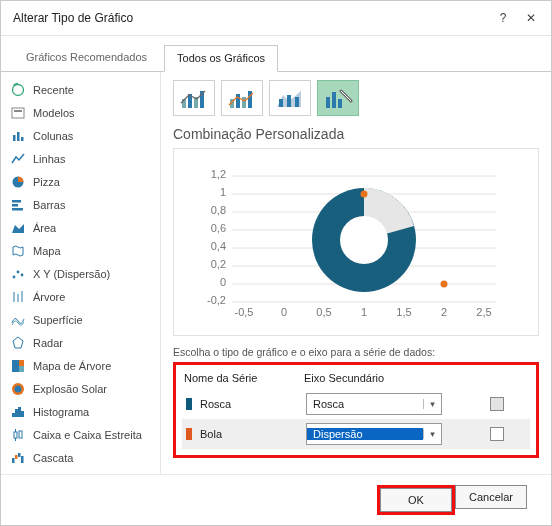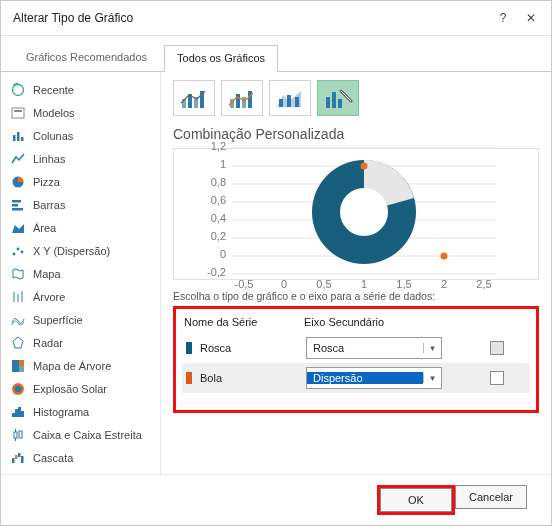--- a/index.html
+++ b/index.html
@@ -13,24 +13,24 @@
   .mainrow{display:flex;height:403px;border-top:1px solid #c9c9c9;background:#fff}
   .side{width:160px;border-right:1px solid #e6e6e6;overflow-y:auto;padding:6px 4px}
   .li{display:flex;align-items:center;gap:8px;padding:4px 6px;border-radius:0;margin:1px 0}
   .li svg{flex:none}
   .li span{font-size:11px;color:#444}
   .content{flex:1;padding:8px 12px 4px 12px;overflow:hidden;display:flex;flex-direction:column}
   .subtabs{display:flex;gap:6px;margin-bottom:10px}
   .st{width:42px;height:36px;border:1px solid #d0d0d0;display:flex;align-items:center;justify-content:center;background:#fff}
   .st.sel{background:#a8d8bb;border-color:#7fc49b}
   .sect-title{font-size:14px;color:#555;margin-bottom:6px}
-  .preview{border:1px solid #e1e1e1;height:132px;display:flex;align-items:center;justify-content:center;position:relative;background:#fff}
+  .preview{border:1px solid #e1e1e1;height:188px;display:flex;align-items:center;justify-content:center;position:relative;background:#fff}
   .preview svg{display:block}
   .caption{font-size:10.5px;color:#555;margin:10px 0 4px 0}
-  .series-frame{border:3px solid #e11;padding:4px 6px 17px 6px}
+  .series-frame{border:3px solid #e11;padding:4px 6px 6px 6px}
   .series-head{display:flex;align-items:center;padding:3px 2px 5px 2px;font-size:10.5px;color:#444}
   .series-head .c1{width:120px}
   .series-head .c2{width:140px}
   .series-head .c3{flex:1;text-align:left;padding-right:2px}
   .srow{display:flex;align-items:center;padding:4px 4px;gap:0}
   .srow.alt{background:#efefef}
   .chip{width:6px;height:12px;margin-right:8px}
   .srow .name{width:106px;font-size:11px}
   .combo{width:136px;height:22px;border:1px solid #999;display:flex;align-items:center;position:relative;background:#fff}
   .combo .val{flex:1;padding:0 6px;font-size:11px}
@@ -103,31 +103,31 @@
         <span>Barras</span>
       </div>
     <div class="li">
         <svg width="14" height="14">
           <polygon points="1,12 4,4 8,8 13,3 13,12" fill="#2b7aad"></polygon>
         </svg>
         <span>Área</span>
       </div>
     <div class="li">
         <svg width="14" height="14">
+          <path d="M2 3 Q5 1 7 3 T12 3 L12 11 Q9 13 7 11 T2 11 Z" fill="none" stroke="#2b7aad"></path>
+        </svg>
+        <span>Mapa</span>
+      </div>
+    <div class="li">
+        <svg width="14" height="14">
           <circle cx="3" cy="10" r="1.4" fill="#2b7aad"></circle>
           <circle cx="7" cy="5" r="1.4" fill="#2b7aad"></circle>
           <circle cx="11" cy="8" r="1.4" fill="#2b7aad"></circle>
         </svg>
         <span>X Y (Dispersão)</span>
-      </div>
-    <div class="li">
-        <svg width="14" height="14">
-          <path d="M2 3 Q5 1 7 3 T12 3 L12 11 Q9 13 7 11 T2 11 Z" fill="none" stroke="#2b7aad"></path>
-        </svg>
-        <span>Mapa</span>
       </div>
     <div class="li">
         <svg width="14" height="14">
           <line x1="3" y1="2" x2="3" y2="12" stroke="#2b7aad"></line>
           <line x1="7" y1="4" x2="7" y2="12" stroke="#2b7aad"></line>
           <line x1="11" y1="1" x2="11" y2="12" stroke="#2b7aad"></line>
         </svg>
         <span>Árvore</span>
       </div>
     <div class="li">

